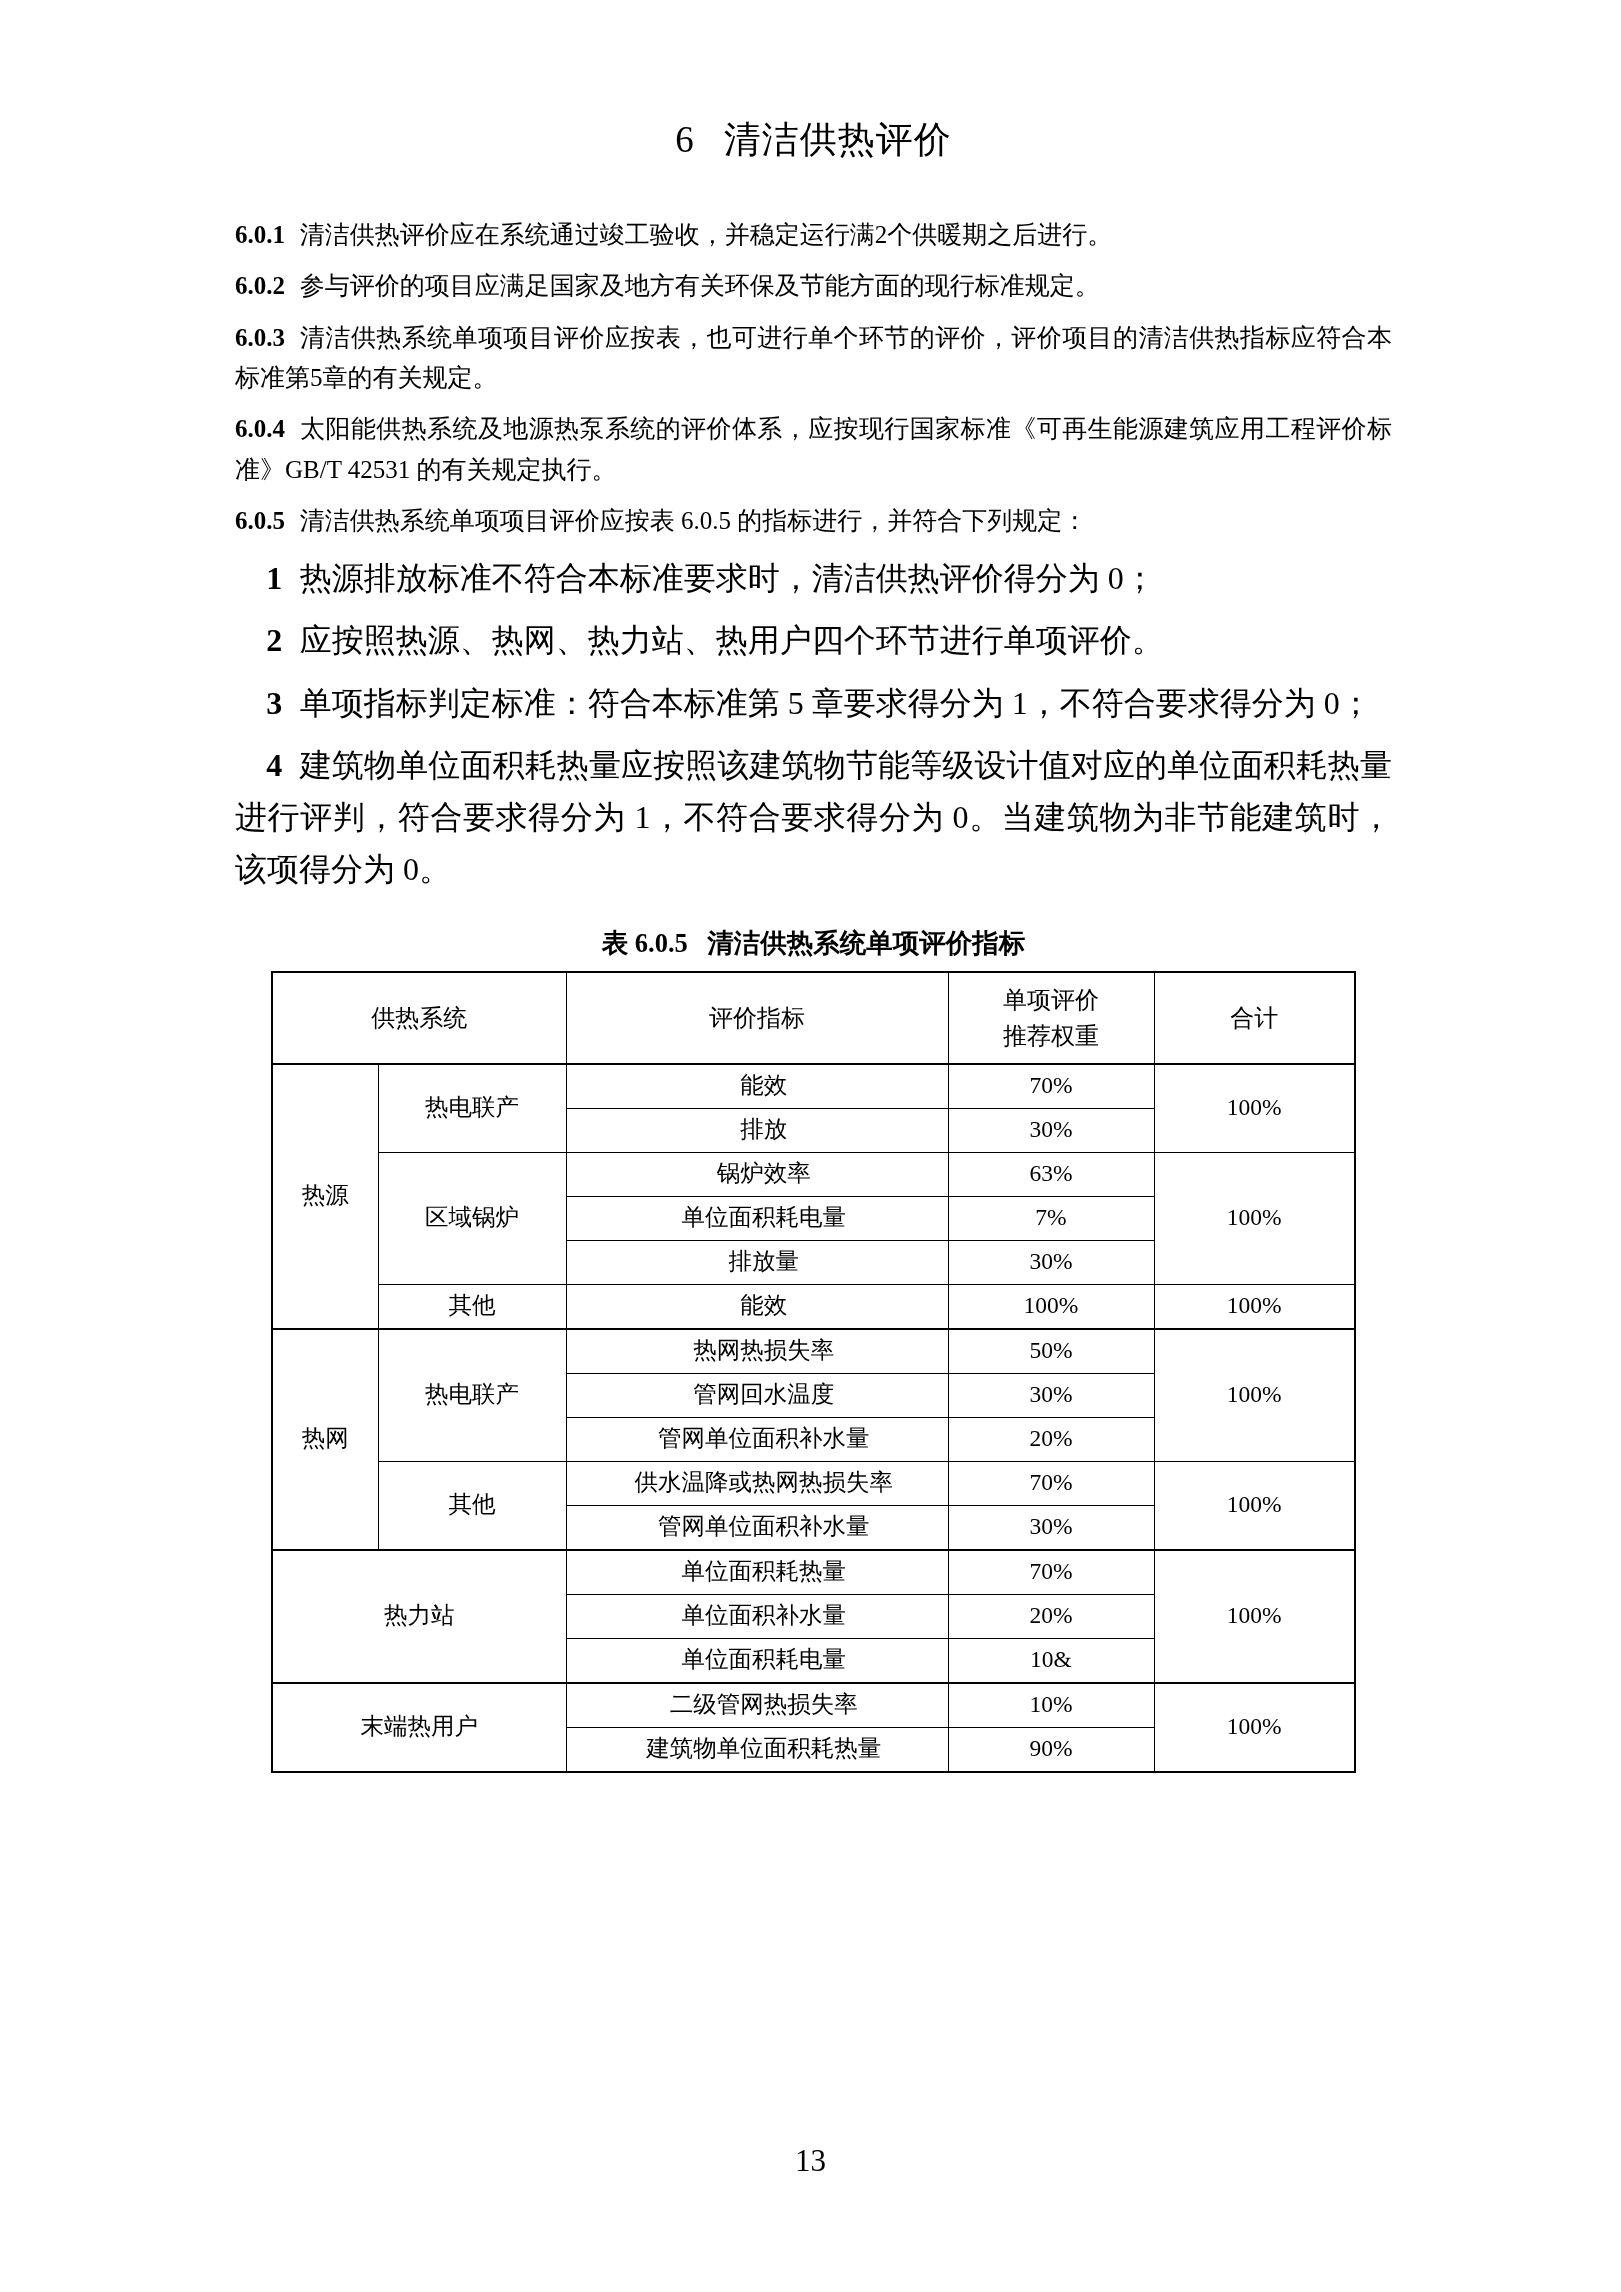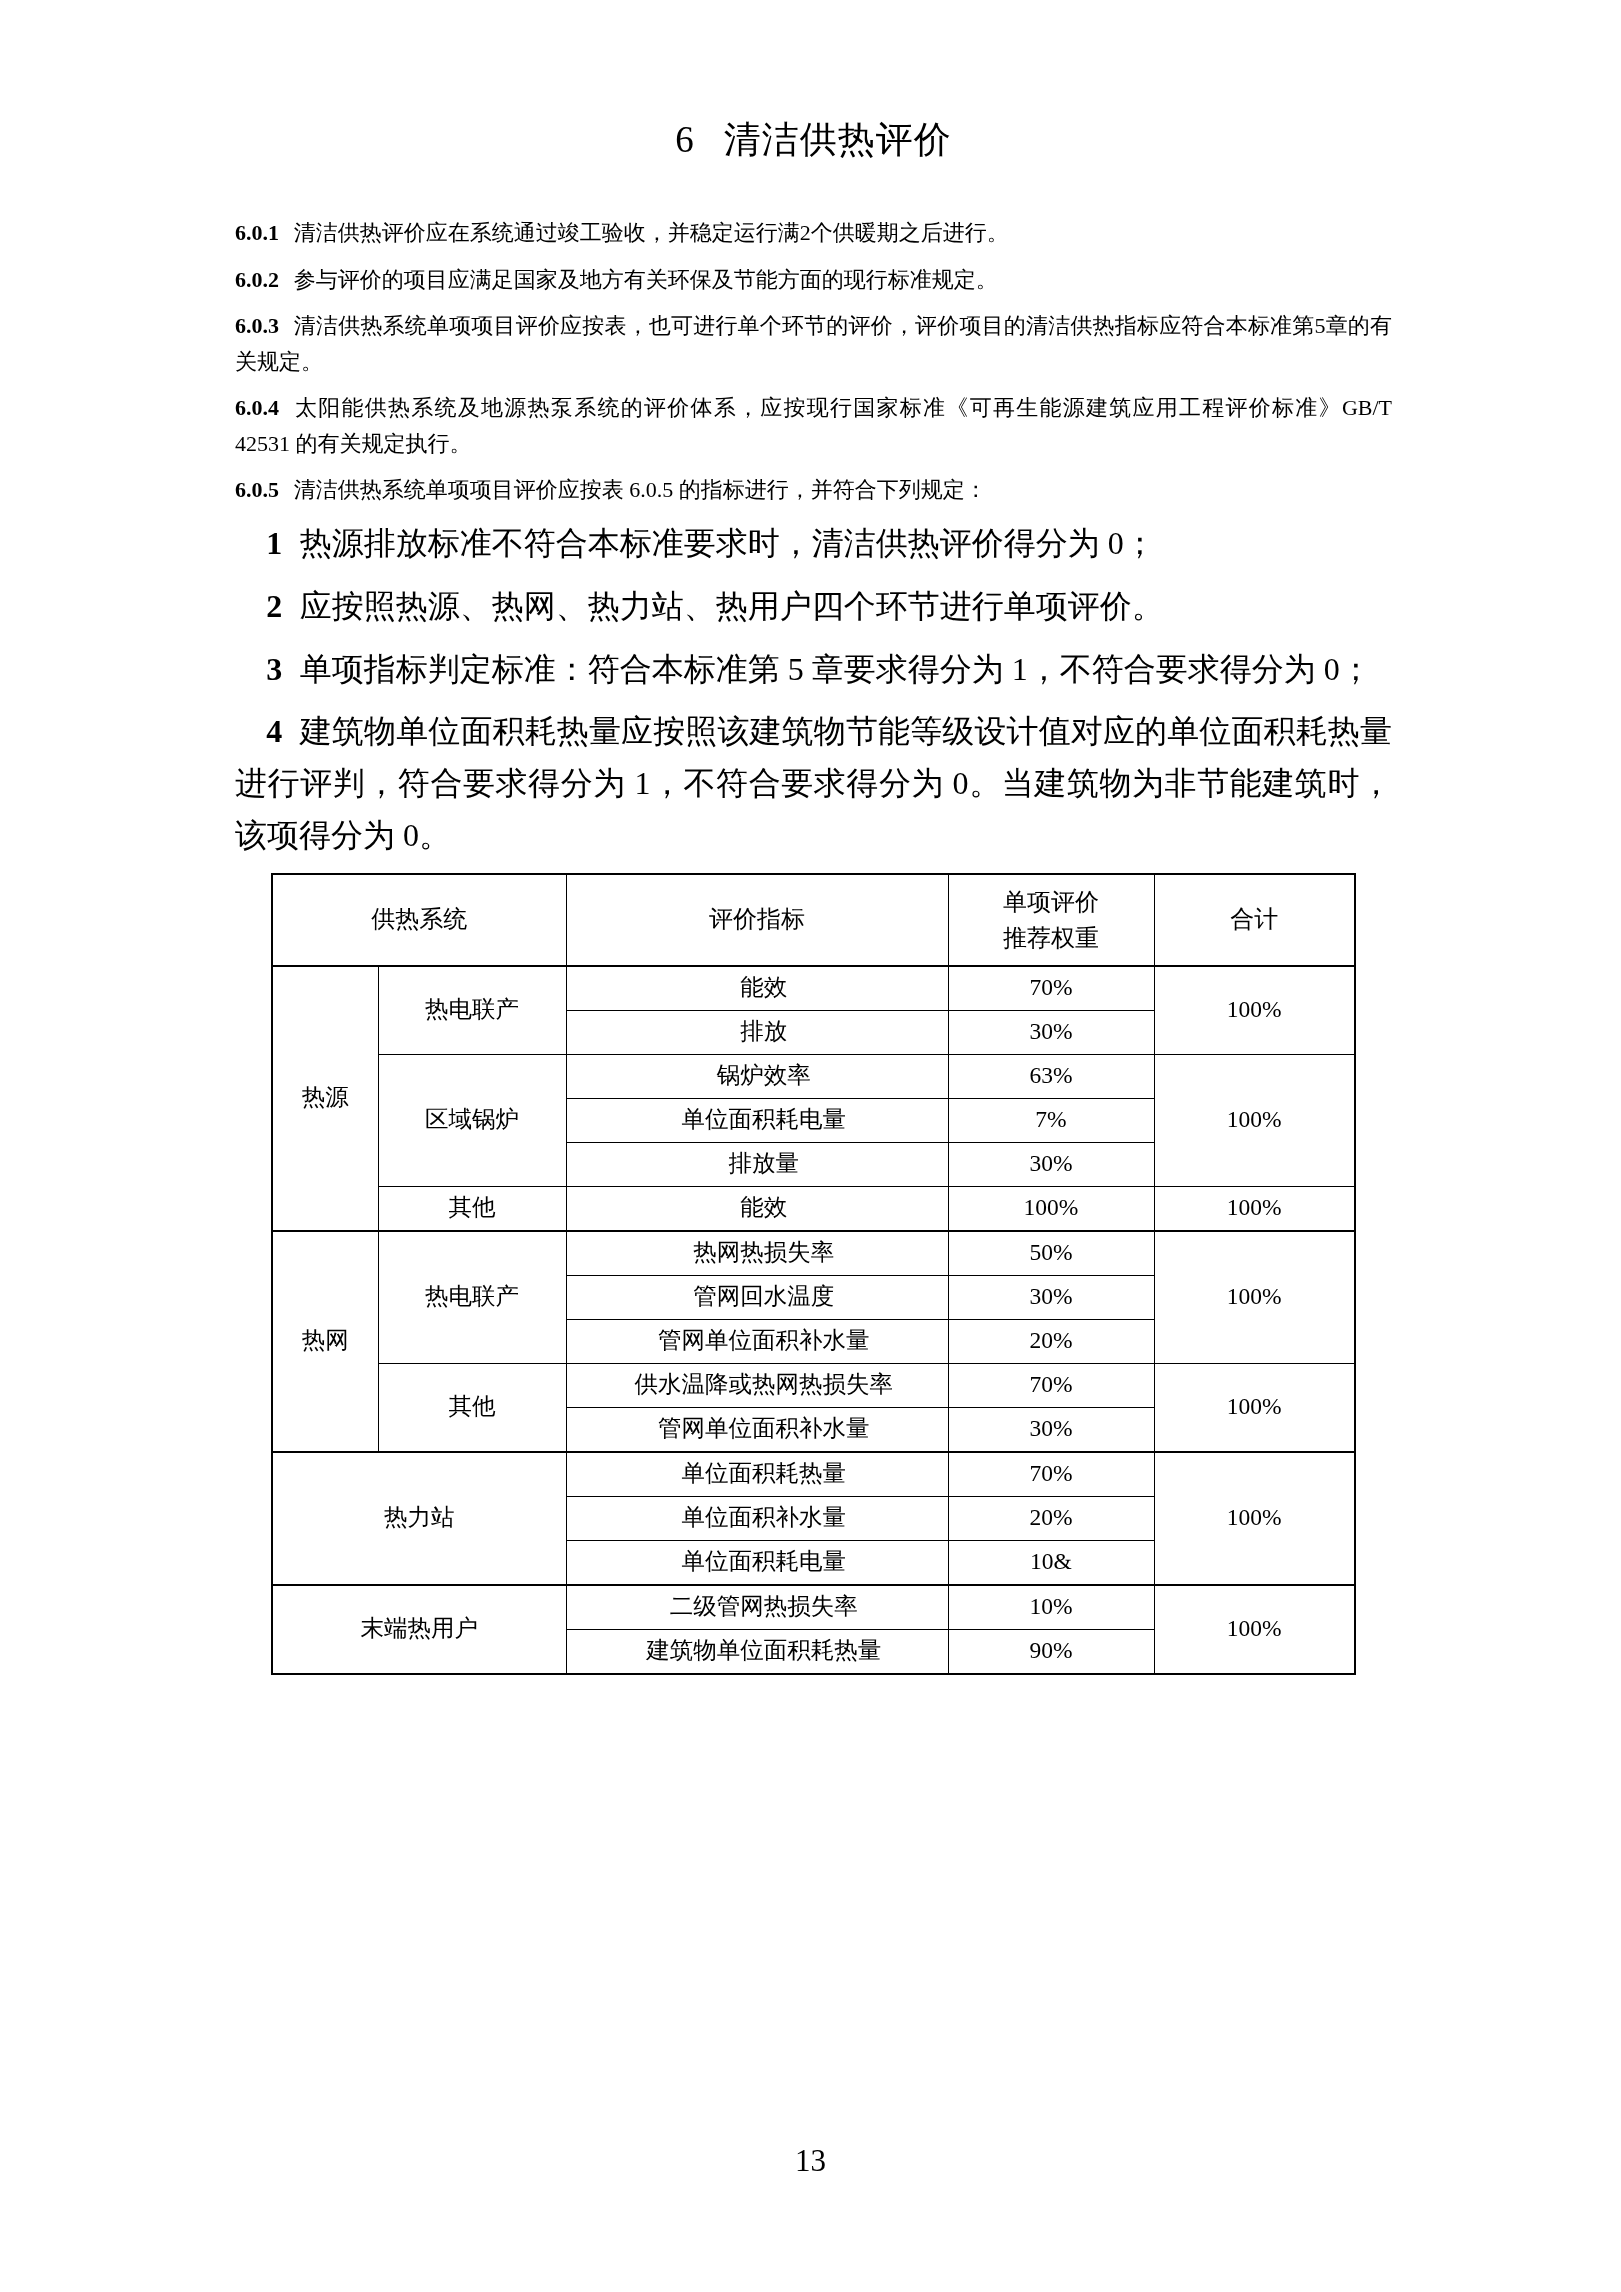--- a/index.html
+++ b/index.html
@@ -37,21 +37,21 @@
     letter-spacing: 1px;
     margin: 0 0 51px 0;
     line-height: 1.3;
   }
   .chapter-title .num {
     margin-right: 29px;
   }
 
   
   .clause {
-    font-size: 22px;
+    font-size: 25px;
     line-height: 1.62;
     margin: 0 0 10.8px 0;
     text-align: justify;
     text-justify: inter-ideograph;
   }
   .clause .cl-num {
     font-weight: bold;
     margin-right: 14.7px;
     font-family: "Liberation Serif", serif;
   }
@@ -164,20 +164,23 @@
     <p class="sub-item">
       <span class="si-num">2</span><span>应按照热源、热网、热力站、热用户四个环节进行单项评价。</span>
     </p>
     <p class="sub-item">
       <span class="si-num">3</span><span>单项指标判定标准：符合本标准第 5 章要求得分为 1，不符合要求得分为 0；</span>
     </p>
     <p class="sub-item">
       <span class="si-num">4</span><span>建筑物单位面积耗热量应按照该建筑物节能等级设计值对应的单位面积耗热量进行评判，符合要求得分为 1，不符合要求得分为 0。当建筑物为非节能建筑时，该项得分为 0。</span>
     </p>
 
+    <div class="table-caption">
+      <span>表 6.0.5</span><span class="tc-sep"></span><span>清洁供热系统单项评价指标</span>
+    </div>
 
     <table class="eval">
       <colgroup>
         <col class="col-a">
           <col class="col-b">
           <col class="col-c">
           <col class="col-d">
           <col class="col-e">
       </colgroup>
       <tbody>

